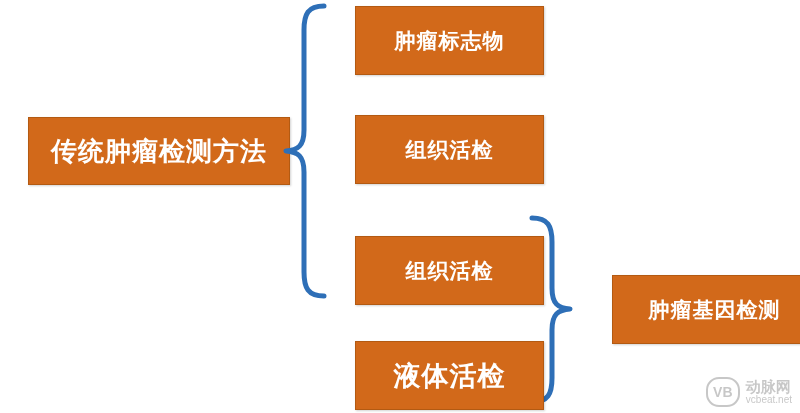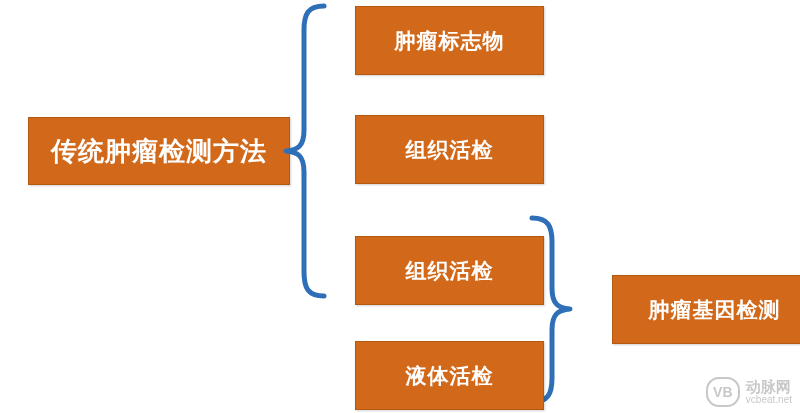--- a/index.html
+++ b/index.html
@@ -60,21 +60,21 @@
     top: 236px;
     width: 189px;
     height: 69px;
     font-size: 21px;
   }
   .node-d {
     left: 331px;
     top: 341px;
     width: 189px;
     height: 69px;
-    font-size: 21px;
+    font-size: 27px;
   }
   .node-e {
     left: 588px;
     top: 275px;
     width: 205px;
     height: 69px;
     font-size: 21px;
   }
   .brace {
     position: absolute;

